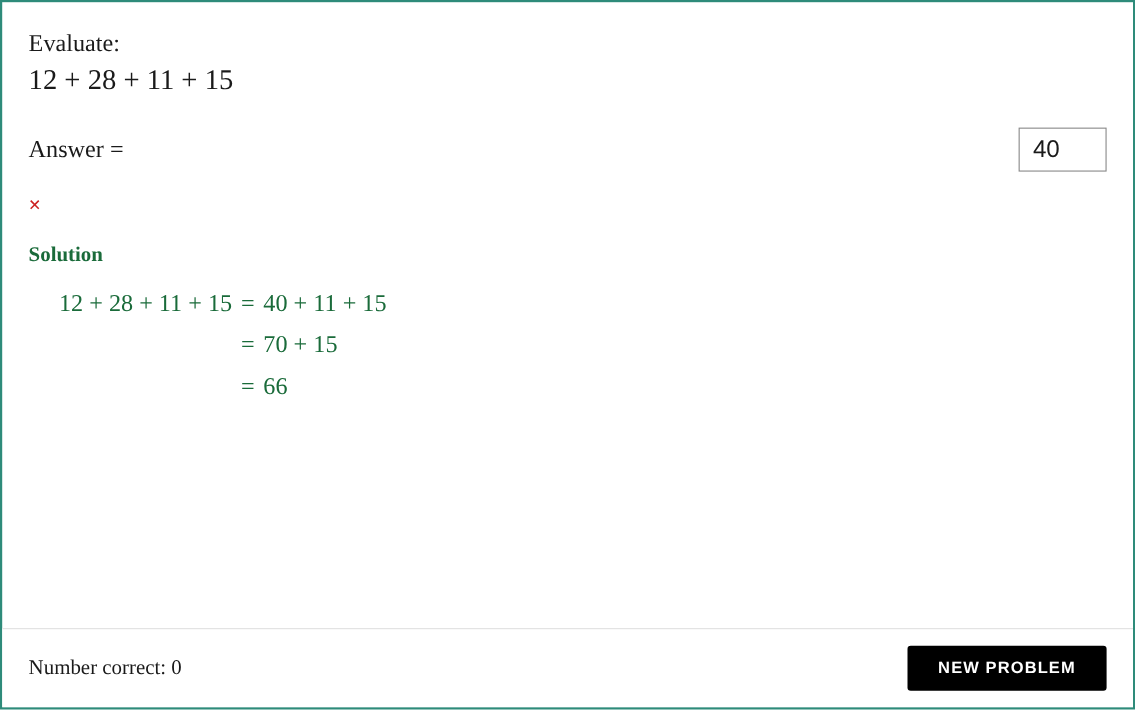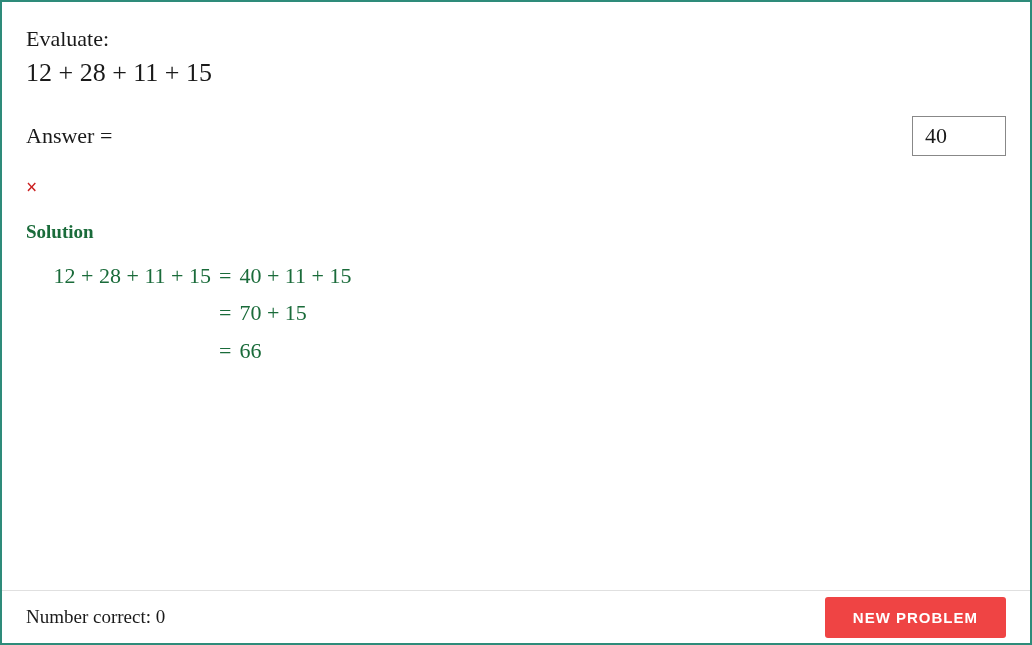--- a/index.html
+++ b/index.html
@@ -47,22 +47,22 @@
     .answer-label {
       font-size: 22px;
       color: #1a1a1a;
       font-family: 'Georgia', serif;
     }
 
     .answer-input {
       border: 1.5px solid #888;
       padding: 6px 12px;
       font-size: 22px;
-      font-family: Liberation Serif, serif;
-      width: 94px;
+      font-family: Liberation Sans, sans-serif;
+      width: 80px;
       color: #1a1a1a;
       outline: none;
     }
 
     .feedback-row {
       display: flex;
       align-items: center;
       gap: 8px;
       margin-bottom: 22px;
     }
@@ -111,37 +111,37 @@
 
     .sol-rhs {
       text-align: right;
     }
 
     .footer {
       position: absolute;
       bottom: 0;
       left: 0;
       right: 0;
-      height: 53px;
+      height: 72px;
       display: flex;
       align-items: center;
       justify-content: space-between;
       padding: 0 24px;
       border-top: 1px solid #e0e0e0;
       background: #ffffff;
     }
 
     .number-correct {
       font-size: 19px;
       color: #1a1a1a;
       font-family: 'Georgia', serif;
     }
 
     .new-problem-btn {
-      background: #ef4444;
+      background: #000000;
       color: #ffffff;
       border: none;
       padding: 12px 28px;
       font-size: 15px;
       font-weight: bold;
       letter-spacing: 1px;
       font-family: Arial, sans-serif;
       cursor: pointer;
       text-transform: uppercase;
       border-radius: 3px;

